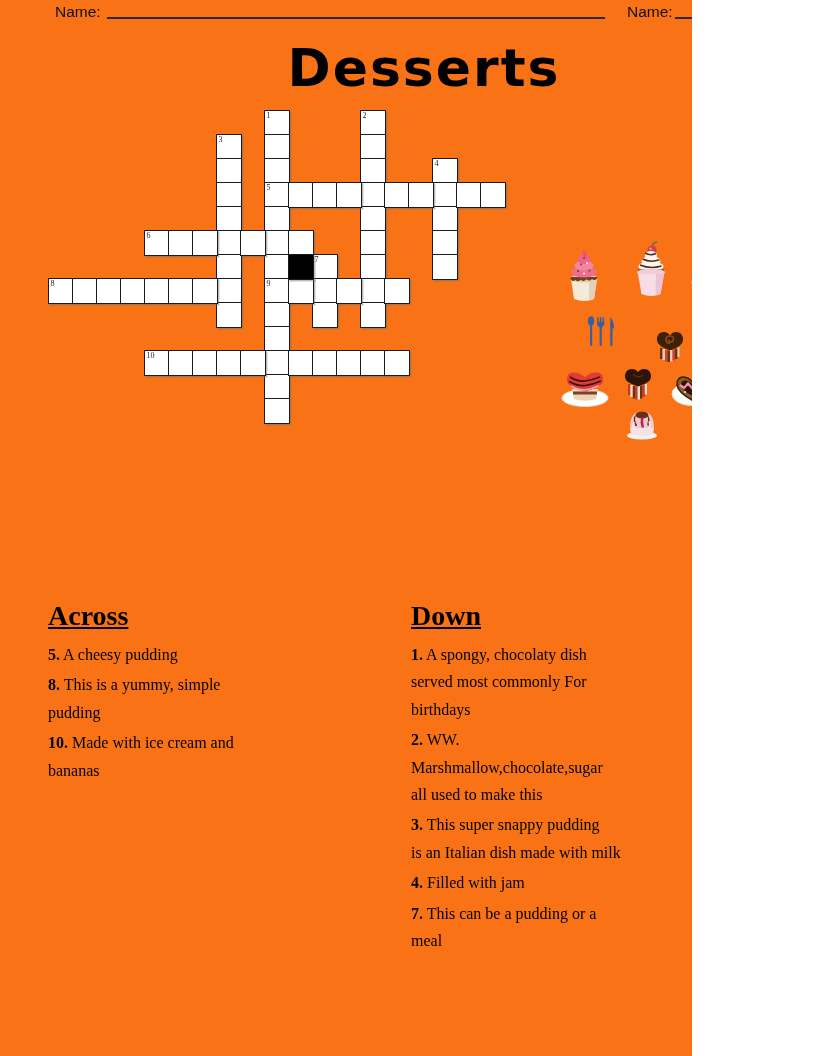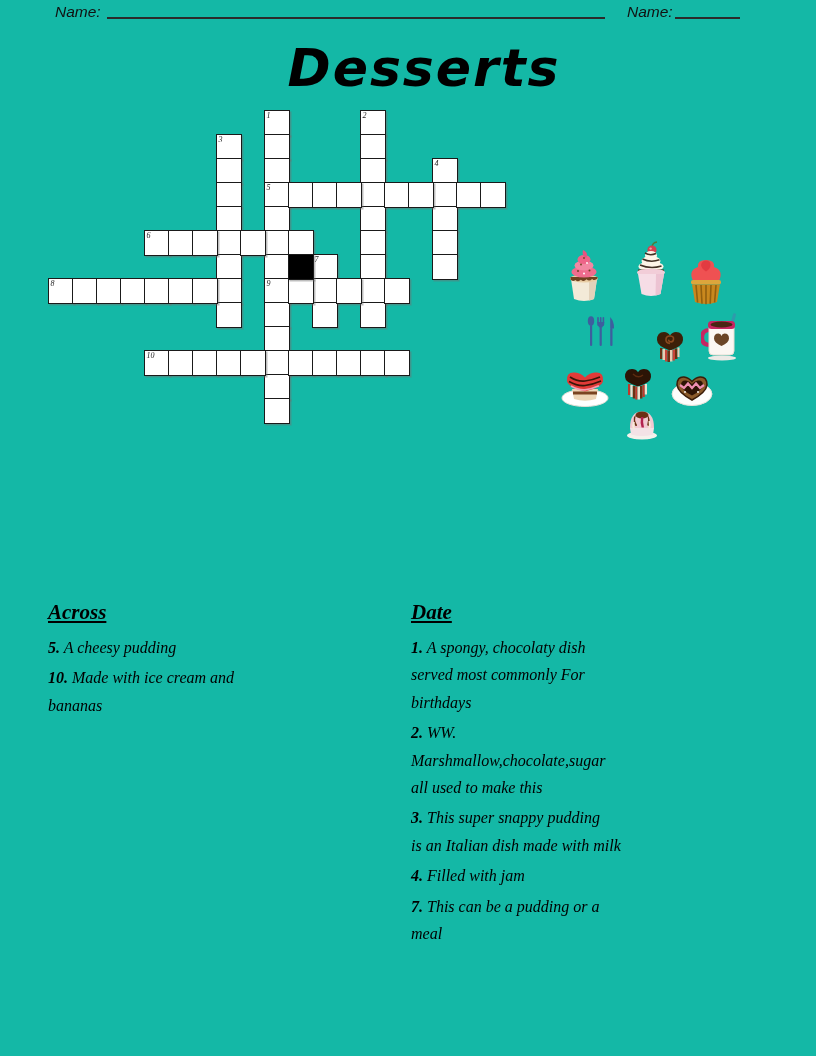--- a/index.html
+++ b/index.html
@@ -1,20 +1,19 @@
 <!DOCTYPE html>
 <html><head>
 <meta charset="utf-8">
 <style>
   html,body{margin:0;padding:0;background:#fff;}
   .page{
-    position:relative;width:816px;height:1056px;background:#14b8a6;
+    position:relative;width:692px;height:1056px;background:#f97316;
     font-family:"Liberation Sans",sans-serif;overflow:hidden;
     border-bottom:1px solid #e8e8e8;
-    font-style:italic;
   }
   
   .hdr-label{position:absolute;top:3px;font-size:15.5px;color:#111;}
   .name-label{left:55px;}
   .date-label{left:627px;}
   .fill-line{position:absolute;height:2px;background:#2b2b2b;top:17px;}
   .name-line{left:107px;width:498px;}
   .date-line{left:675px;width:65px;}
   
   .title{
@@ -35,21 +34,21 @@
     font-size:8px;line-height:9px;color:#222;
   }
   
   .clipart{position:absolute;left:548px;top:238px;width:205px;height:215px;}
   .clipart svg{position:absolute;}
   
   .clues-col{position:absolute;top:600px;color:#000;font-family:"Liberation Serif",serif;}
   .clues-across{left:48px;width:345px;}
   .clues-down{left:411px;width:385px;}
   .clues-heading{
-    font-size:21px;font-weight:bold;text-decoration:underline;
+    font-size:28px;font-weight:bold;text-decoration:underline;
     margin:0 0 9px 0;font-family:"Liberation Serif",serif;
   }
   .clue{font-size:16px;line-height:27.4px;margin:0 0 3px 0;}
   .clue b{font-weight:bold;}
 </style>
 </head>
 <body>
 
 <div class="page">
 
@@ -286,26 +285,27 @@
       <path d="M15 11 q-1 6 .6 10.5 l2.4 0 q-1.5-5-.6-10.5 Z" fill="#b2224f"></path>
       <path d="M7 16 q-1.5 4 0 7 l2 0 q-1.2-3.5-.2-7 Z" fill="#f7ead8"></path>
       <path d="M24 15 q1.5 4 .3 7.5 l-2 0 q1-3.8.2-7.5 Z" fill="#f7ead8"></path>
     </svg>
   </div>
 
   <div class="clues-col clues-across">
     <h2 class="clues-heading">Across</h2>
     <div>
         <p class="clue"><b>5.</b> A cheesy pudding</p>
+        <p class="clue"><b>8.</b> This is a yummy, simple<br>pudding</p>
         <p class="clue"><b>10.</b> Made with ice cream and<br>bananas</p>
       </div>
   </div>
 
   <div class="clues-col clues-down">
-    <h2 class="clues-heading">Date</h2>
+    <h2 class="clues-heading">Down</h2>
     <div>
         <p class="clue"><b>1.</b> A spongy, chocolaty dish<br>served most commonly For<br>birthdays</p>
         <p class="clue"><b>2.</b> WW.<br>Marshmallow,chocolate,sugar<br>all used to make this</p>
         <p class="clue"><b>3.</b> This super snappy pudding<br>is an Italian dish made with milk</p>
         <p class="clue"><b>4.</b> Filled with jam</p>
         <p class="clue"><b>7.</b> This can be a pudding or a<br>meal</p>
       </div>
   </div>
 
 </div>

